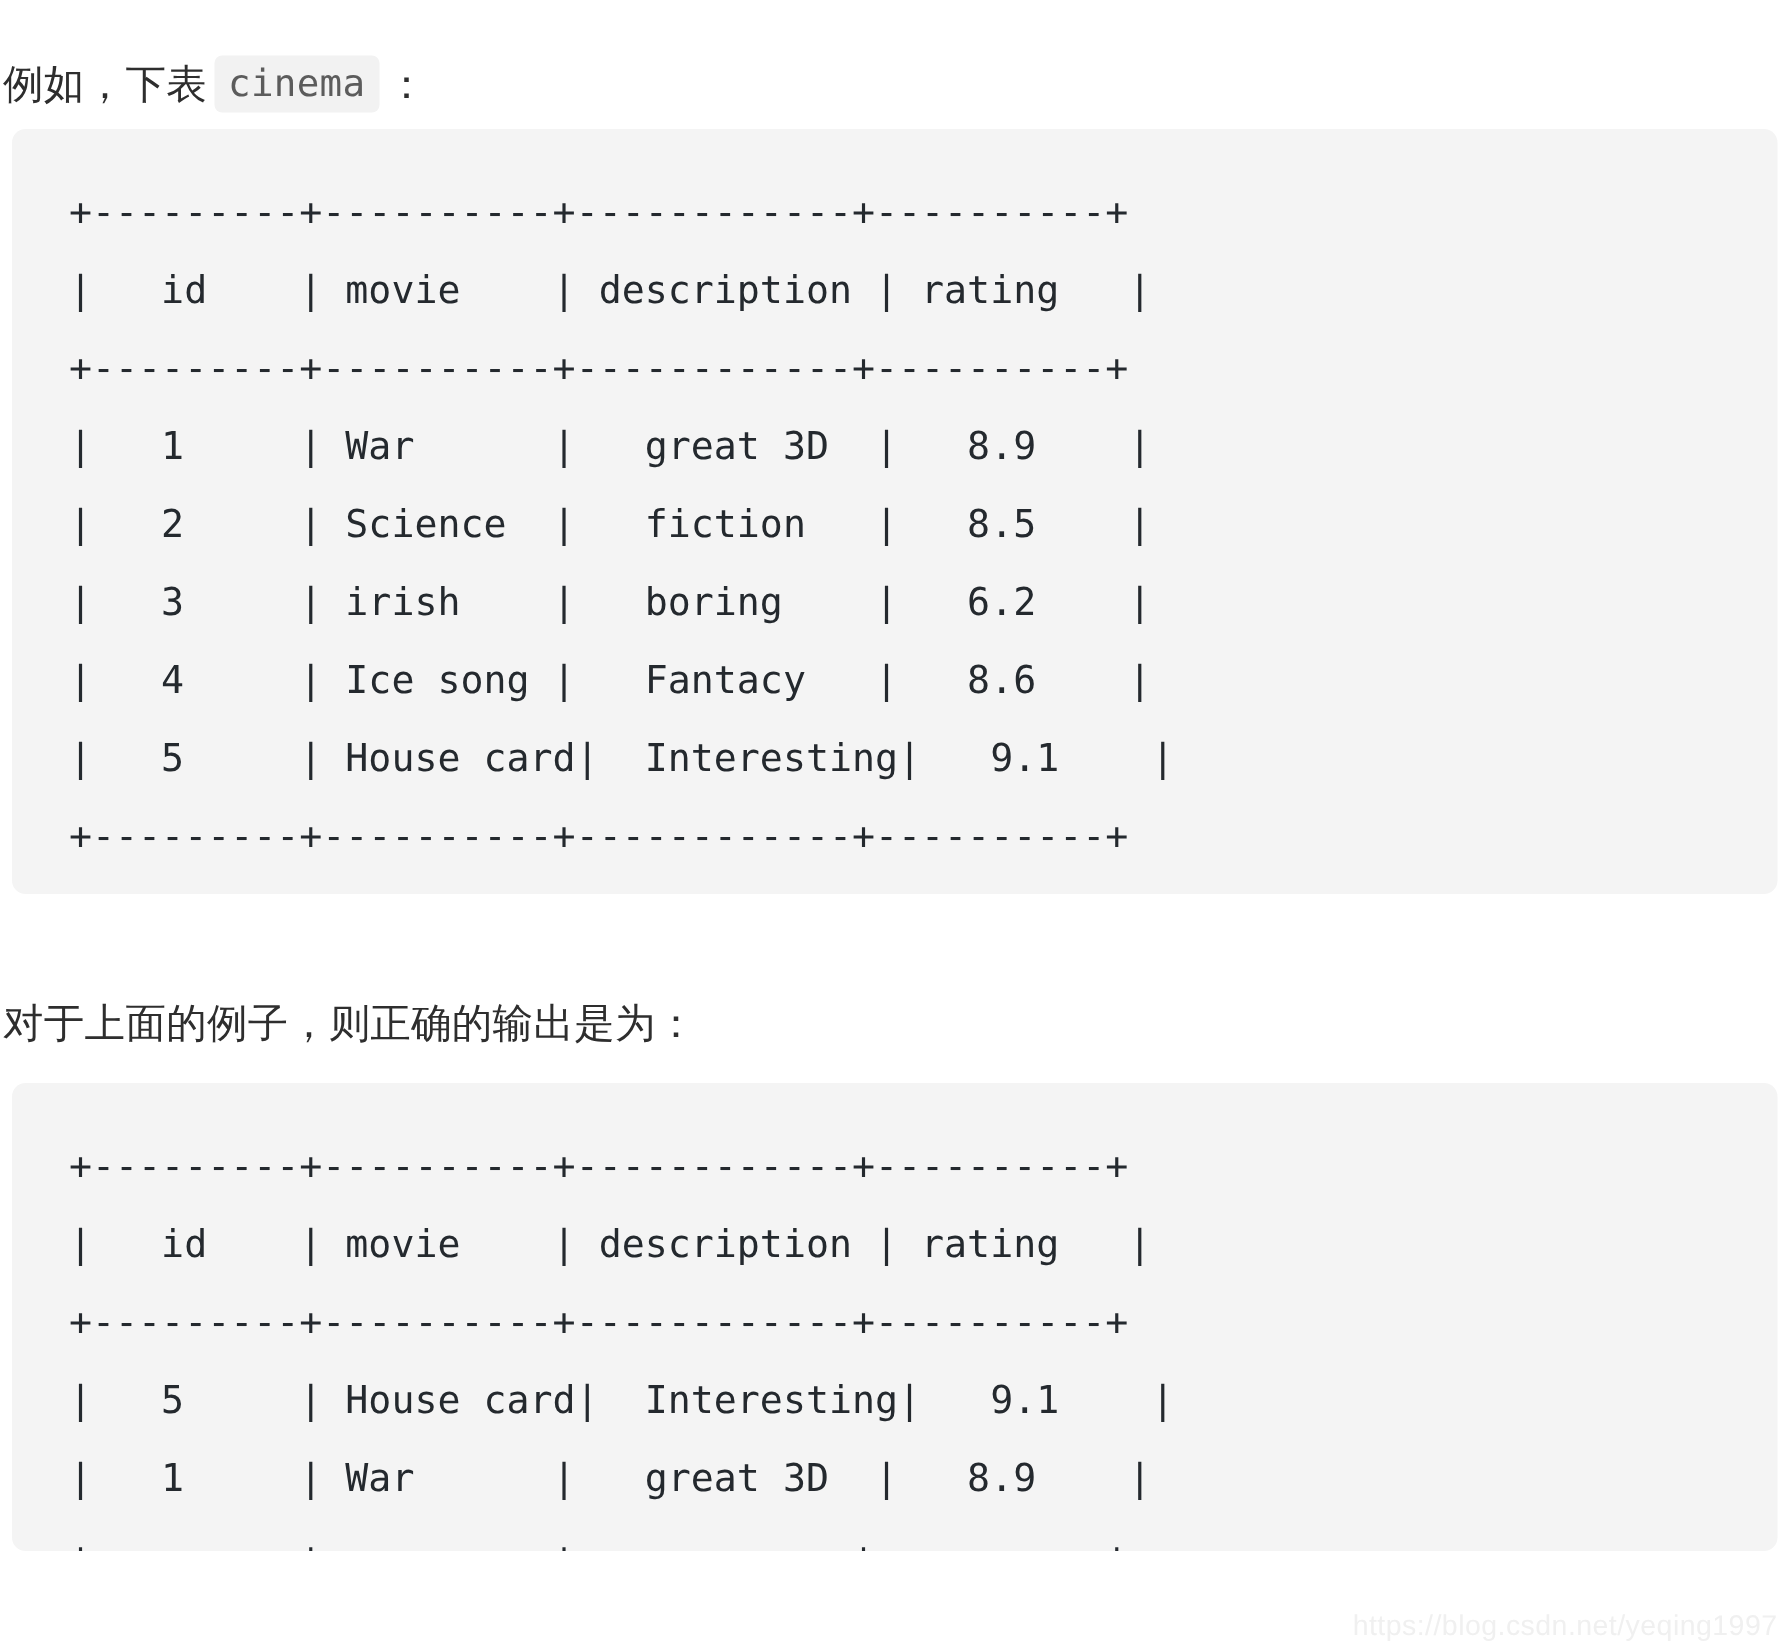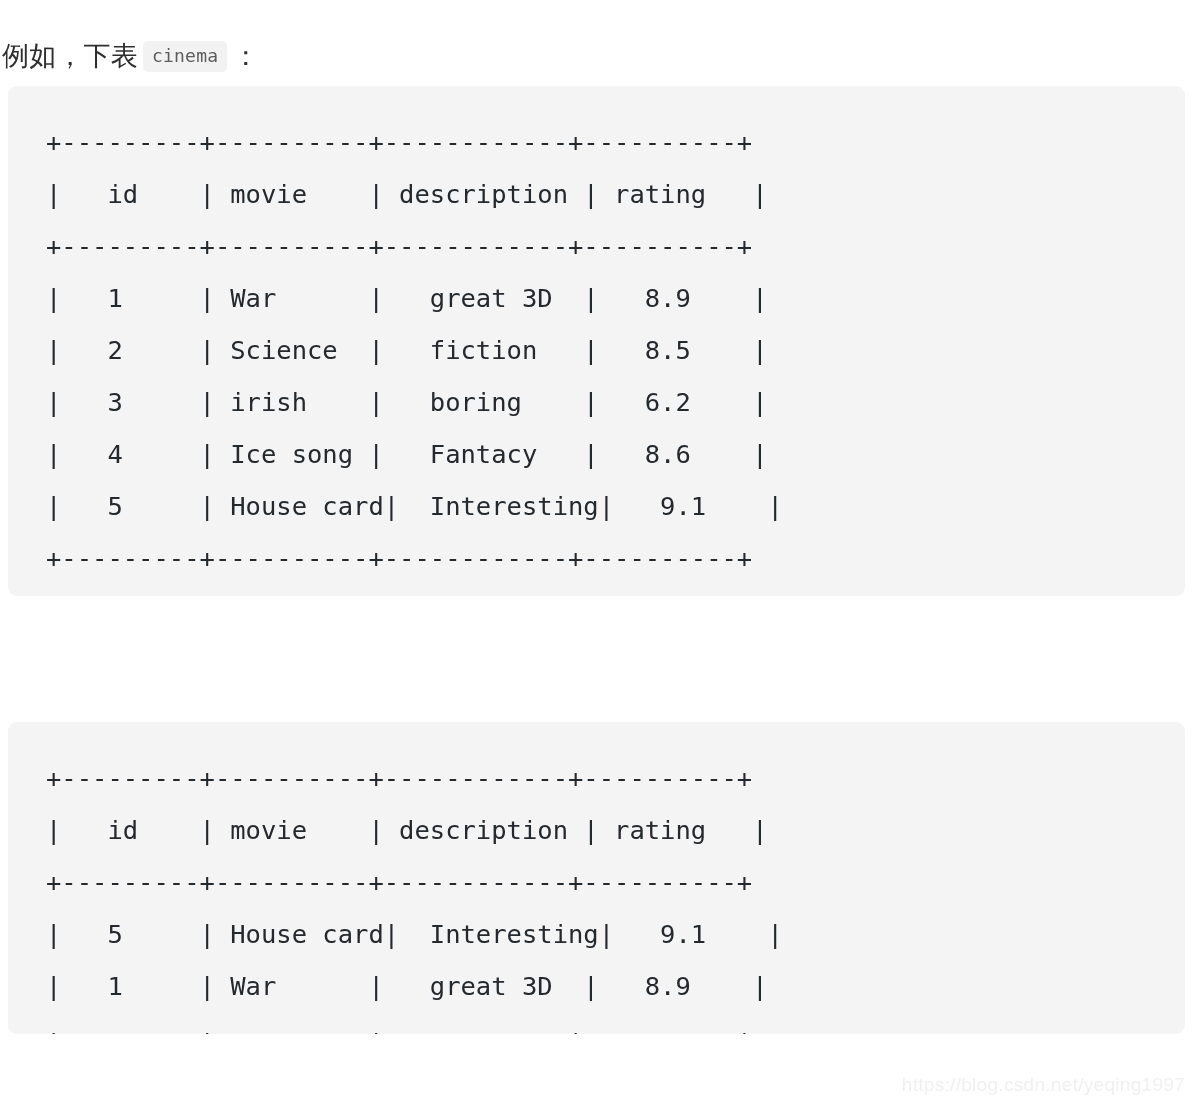--- a/index.html
+++ b/index.html
@@ -47,21 +47,21 @@
     top: 634px;
     height: 42px;
   }
 
   .inline-code {
     display: inline-block;
     background: #f2f2f2;
     border-radius: 5px;
     color: #5c5c5c;
     font-family: "DejaVu Sans Mono", "Liberation Mono", monospace;
-    font-size: 18px;
+    font-size: 25px;
     line-height: 1;
     padding: 6px 9px 7px 9px;
     margin: 0 5px;
     vertical-align: middle;
   }
   .prose .txt-seg { display: inline-block; text-align: center; }
 
   
   .codeblock {
     position: absolute;
@@ -115,20 +115,23 @@
 |   id    | movie    | description | rating   |
 +---------+----------+------------+----------+
 |   1     | War      |   great 3D  |   8.9    |
 |   2     | Science  |   fiction   |   8.5    |
 |   3     | irish    |   boring    |   6.2    |
 |   4     | Ice song |   Fantacy   |   8.6    |
 |   5     | House card|  Interesting|   9.1    |
 +---------+----------+------------+----------+</pre>
   </div>
 
+  <p class="prose prose-2">
+      <span class="txt-seg">对于上面的例子，则正确的输出是为：</span>
+    </p>
 
   <div class="codeblock" id="codeblock-2">
     <pre>+---------+----------+------------+----------+
 |   id    | movie    | description | rating   |
 +---------+----------+------------+----------+
 |   5     | House card|  Interesting|   9.1    |
 |   1     | War      |   great 3D  |   8.9    |
 +---------+----------+------------+----------+</pre>
   </div>
 

